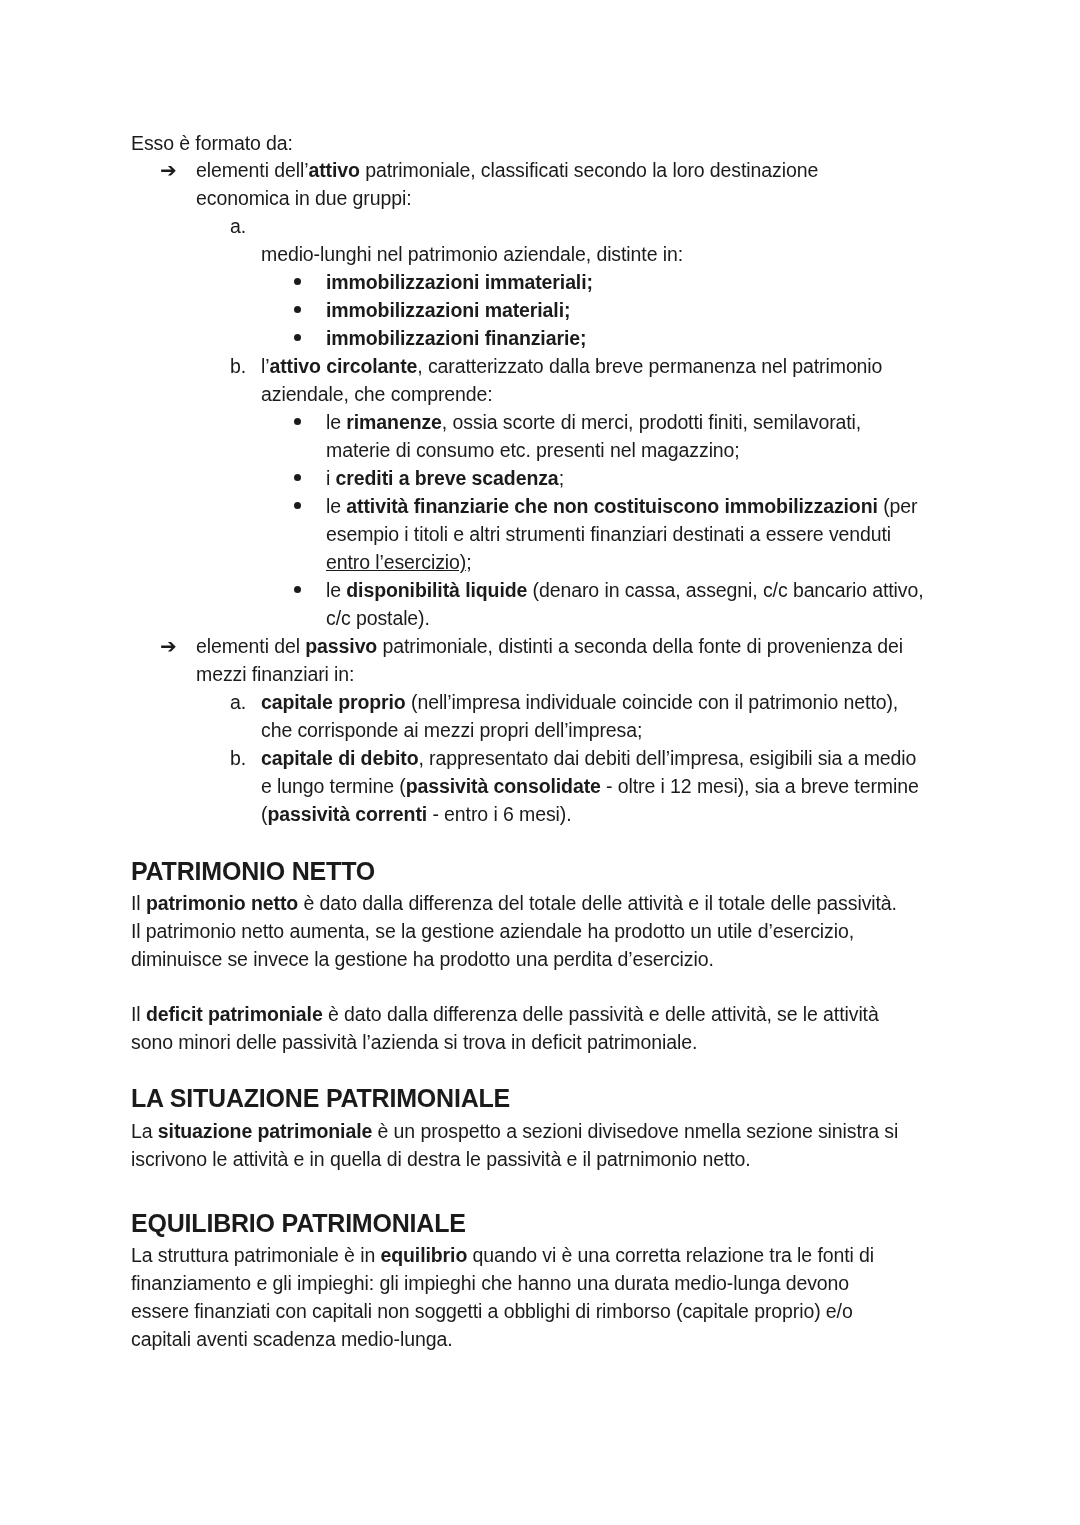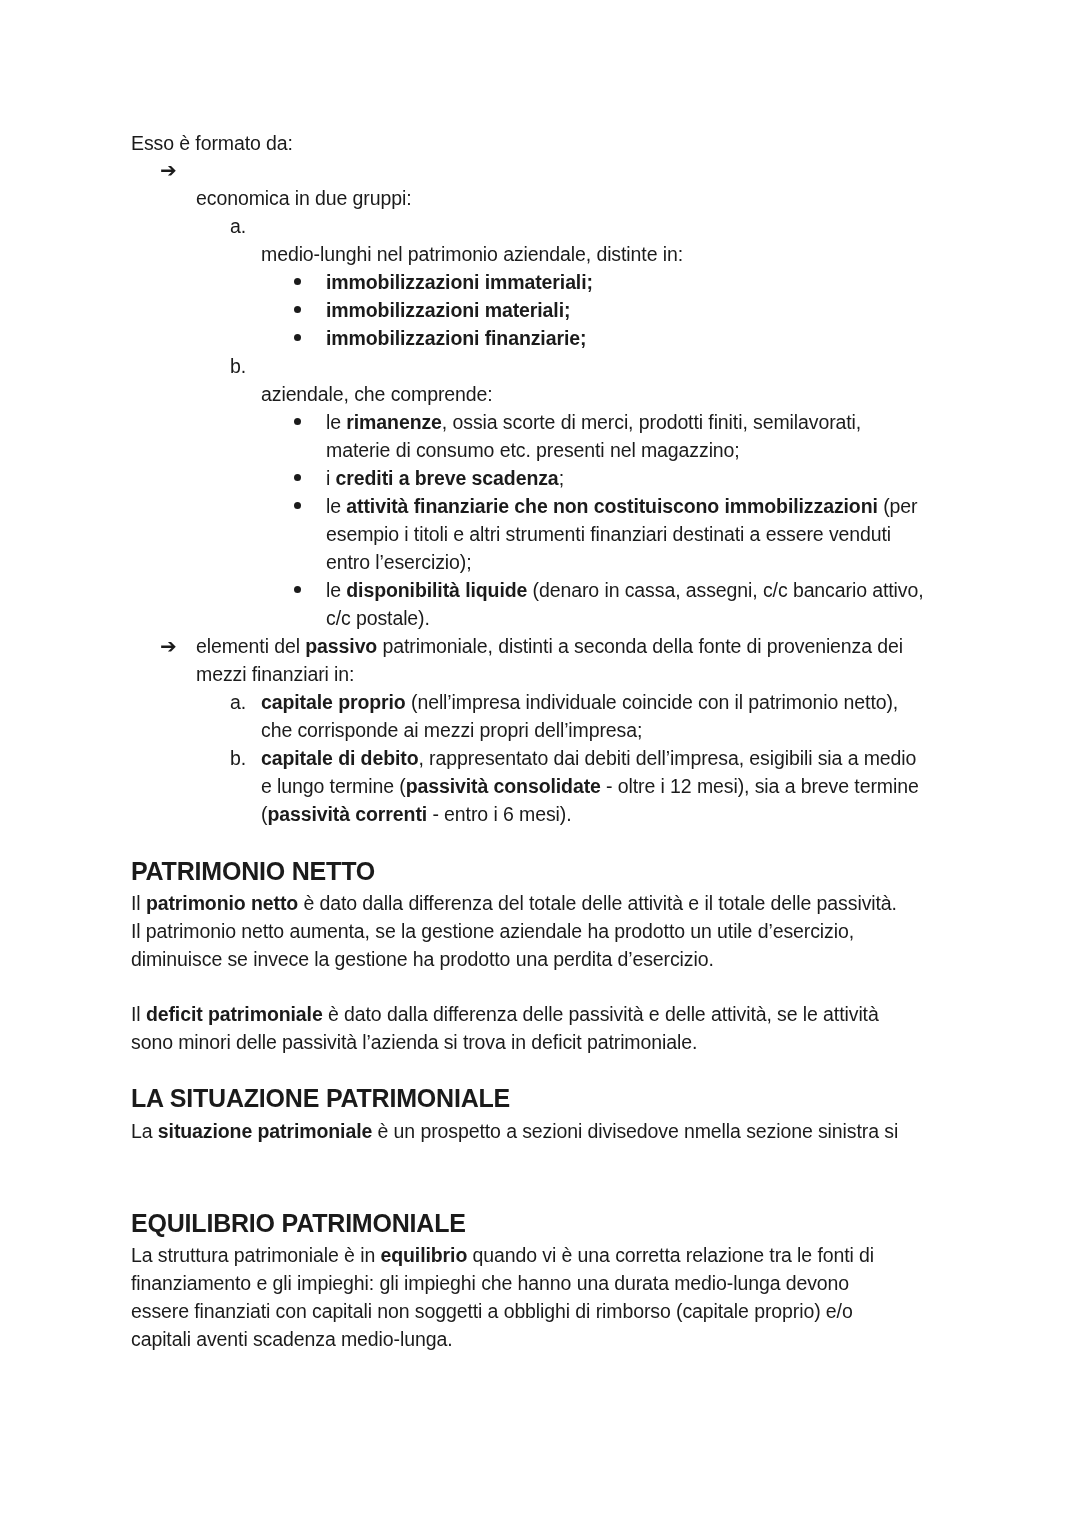--- a/index.html
+++ b/index.html
@@ -14,46 +14,48 @@
   .heading { position: absolute; font-size: 25px; font-weight: bold; line-height: 32px; letter-spacing: -0.2px; }
 </style>
 </head>
 <body>
 
 <div class="page">
 
   <div class="line" style="left:131px; top:129px;">Esso è formato da:</div>
 
   <span class="marker arrow" style="left:160px; top:156px;">➔</span>
+  <div class="line" style="left:196px; top:156px;"><span>elementi dell’</span><b>attivo</b><span> patrimoniale, classificati secondo la loro destinazione</span></div>
   <div class="line" style="left:196px; top:184px;"><span>economica in due gruppi:</span></div>
 
   <span class="marker" style="left:230px; top:212px;">a.</span>
   <div class="line" style="left:261px; top:240px;"><span>medio-lunghi nel patrimonio aziendale, distinte in:</span></div>
 
   <span class="dot" style="left:294px; top:278px;"></span>
   <div class="line" style="left:326px; top:268px;"><b>immobilizzazioni immateriali;</b></div>
   <span class="dot" style="left:294px; top:306px;"></span>
   <div class="line" style="left:326px; top:296px;"><b>immobilizzazioni materiali;</b></div>
   <span class="dot" style="left:294px; top:334px;"></span>
   <div class="line" style="left:326px; top:324px;"><b>immobilizzazioni finanziarie;</b></div>
 
   <span class="marker" style="left:230px; top:352px;">b.</span>
+  <div class="line" style="left:261px; top:352px;"><span>l’</span><b>attivo circolante</b><span>, caratterizzato dalla breve permanenza nel patrimonio</span></div>
   <div class="line" style="left:261px; top:380px;"><span>aziendale, che comprende:</span></div>
 
   <span class="dot" style="left:294px; top:418px;"></span>
   <div class="line" style="left:326px; top:408px;"><span>le </span><b>rimanenze</b><span>, ossia scorte di merci, prodotti finiti, semilavorati,</span></div>
   <div class="line" style="left:326px; top:436px;"><span>materie di consumo etc. presenti nel magazzino;</span></div>
 
   <span class="dot" style="left:294px; top:474px;"></span>
   <div class="line" style="left:326px; top:464px;"><span>i </span><b>crediti a breve scadenza</b><span>;</span></div>
 
   <span class="dot" style="left:294px; top:502px;"></span>
   <div class="line" style="left:326px; top:520px;"><span>esempio i titoli e altri strumenti finanziari destinati a essere venduti</span></div>
   <div class="line" style="left:326px; top:492px;"><span>le </span><b>attività finanziarie che non costituiscono immobilizzazioni</b><span> (per</span></div>
-  <div class="line" style="left:326px; top:548px;"><span>entro l’esercizio);</span></div>
+  <div class="line" style="left:326px; top:548px;text-decoration:underline;"><span>entro l’esercizio);</span></div>
 
   <span class="dot" style="left:294px; top:586px;"></span>
   <div class="line" style="left:326px; top:576px;"><span>le </span><b>disponibilità liquide</b><span> (denaro in cassa, assegni, c/c bancario attivo,</span></div>
   <div class="line" style="left:326px; top:604px;"><span>c/c postale).</span></div>
 
   <span class="marker arrow" style="left:160px; top:632px;">➔</span>
   <div class="line" style="left:196px; top:632px;"><span>elementi del </span><b>passivo</b><span> patrimoniale, distinti a seconda della fonte di provenienza dei</span></div>
   <div class="line" style="left:196px; top:660px;"><span>mezzi finanziari in:</span></div>
 
   <span class="marker" style="left:230px; top:688px;">a.</span>
@@ -67,20 +69,21 @@
 
   <div class="heading" style="left:131px; top:855px;">PATRIMONIO NETTO</div>
   <div class="line" style="left:131px; top:889px;"><span>Il </span><b>patrimonio netto</b><span> è dato dalla differenza del totale delle attività e il totale delle passività.</span></div>
   <div class="line" style="left:131px; top:917px;"><span>Il patrimonio netto aumenta, se la gestione aziendale ha prodotto un utile d’esercizio,</span></div>
   <div class="line" style="left:131px; top:945px;"><span>diminuisce se invece la gestione ha prodotto una perdita d’esercizio.</span></div>
   <div class="line" style="left:131px; top:1000px;"><span>Il </span><b>deficit patrimoniale</b><span> è dato dalla differenza delle passività e delle attività, se le attività</span></div>
   <div class="line" style="left:131px; top:1028px;"><span>sono minori delle passività l’azienda si trova in deficit patrimoniale.</span></div>
 
   <div class="heading" style="left:131px; top:1082px;">LA SITUAZIONE PATRIMONIALE</div>
   <div class="line" style="left:131px; top:1117px;"><span>La </span><b>situazione patrimoniale</b><span> è un prospetto a sezioni divisedove nmella sezione sinistra si</span></div>
+  <div class="line" style="left:131px; top:1145px;"><span>iscrivono le attività e in quella di destra le passività e il patrnimonio netto.</span></div>
 
   <div class="heading" style="left:131px; top:1207px;">EQUILIBRIO PATRIMONIALE</div>
   <div class="line" style="left:131px; top:1241px;"><span>La struttura patrimoniale è in </span><b>equilibrio</b><span> quando vi è una corretta relazione tra le fonti di</span></div>
   <div class="line" style="left:131px; top:1269px;"><span>finanziamento e gli impieghi: gli impieghi che hanno una durata medio-lunga devono</span></div>
   <div class="line" style="left:131px; top:1297px;"><span>essere finanziati con capitali non soggetti a obblighi di rimborso (capitale proprio) e/o</span></div>
   <div class="line" style="left:131px; top:1325px;"><span>capitali aventi scadenza medio-lunga.</span></div>
 
 </div>
 
 </body></html>

